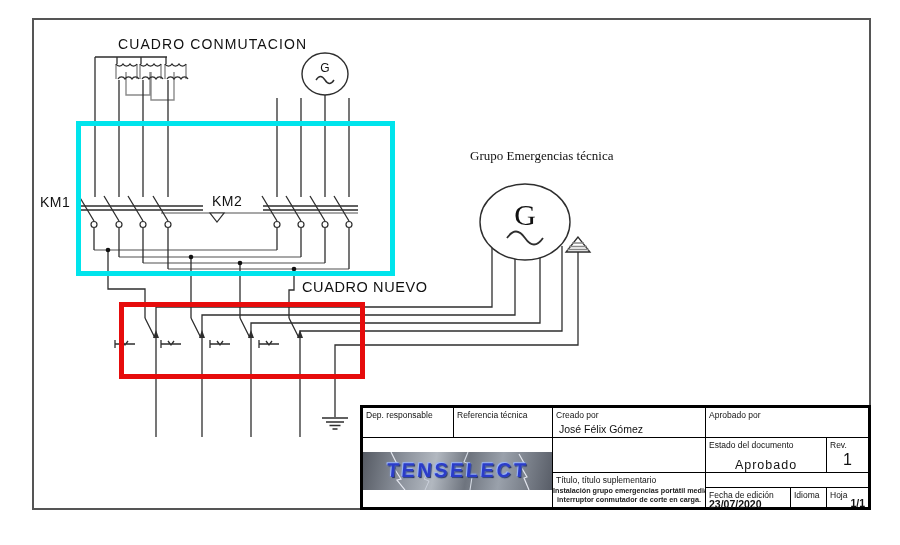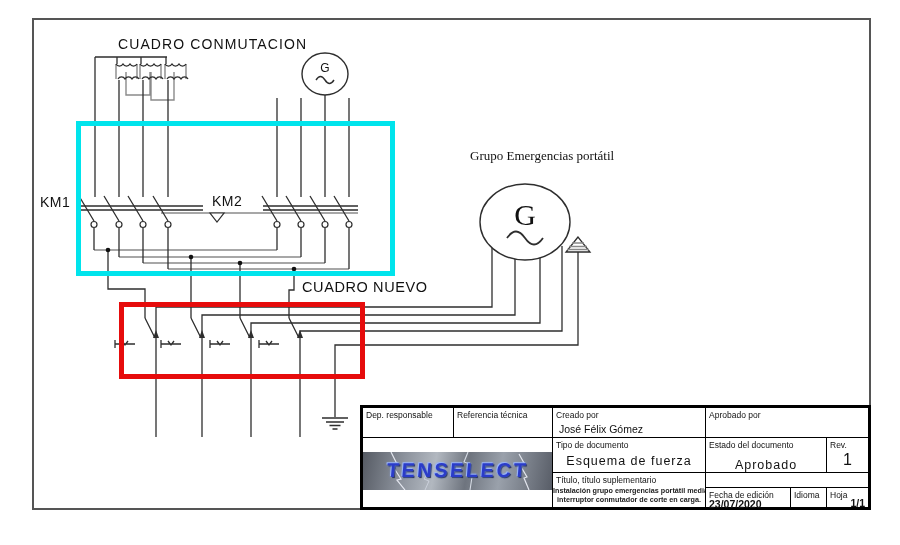--- a/index.html
+++ b/index.html
@@ -156,21 +156,21 @@
     </g>
   </svg>
 
   <div class="abs hl hl-cyan"></div>
   <div class="abs hl hl-red"></div>
 
   <div class="abs lbl t-conmu">CUADRO CONMUTACION</div>
   <div class="abs lbl t-km1">KM1</div>
   <div class="abs lbl t-km2">KM2</div>
   <div class="abs lbl t-nuevo">CUADRO NUEVO</div>
-  <div class="abs lbl t-grupo">Grupo Emergencias portátil</div>
+  <div class="abs lbl t-grupo">Grupo Emergencias técnica</div>
   <div class="abs t-gsmall">G</div>
   <div class="abs t-gbig">G</div>
 
 
   <div class="abs tb">
     <div class="cell c-dep">
       <span class="cl">Dep. responsable</span>
     </div>
     <div class="cell c-ref">
       <span class="cl">Referencia técnica</span>
@@ -186,24 +186,20 @@
       <div class="banner">
         <svg width="189" height="38" viewBox="0 0 189 38">
           <path d="M28,0 l6,12 -5,1 9,14 -4,1 8,10" stroke="#f4f7ff" stroke-width="1.2" fill="none" opacity="0.85"></path>
           <path d="M105,0 l-4,10 6,2 -3,12 5,1 -2,13" stroke="#eef2fb" stroke-width="1.1" fill="none" opacity="0.8"></path>
           <path d="M156,2 l5,9 -4,2 7,12 -3,1 5,12" stroke="#f4f7ff" stroke-width="1.2" fill="none" opacity="0.85"></path>
           <path d="M62,38 l4,-9 -5,-2 6,-10" stroke="#dde3ef" stroke-width="1" fill="none" opacity="0.6"></path>
         </svg>
         <div class="logo-text">TENSELECT</div>
       </div>
     </div>
-    <div class="cell c-tipo">
-      <span class="cl">Tipo de documento</span>
-      <span class="cv v-tipo">Esquema de fuerza</span>
-    </div>
     <div class="cell c-estado">
       <span class="cl">Estado del documento</span>
       <span class="cv v-estado">Aprobado</span>
     </div>
     <div class="cell c-rev">
       <span class="cl">Rev.</span>
       <span class="cv v-rev">1</span>
     </div>
     <div class="cell c-titulo">
       <span class="cl">Título, título suplementario</span>

